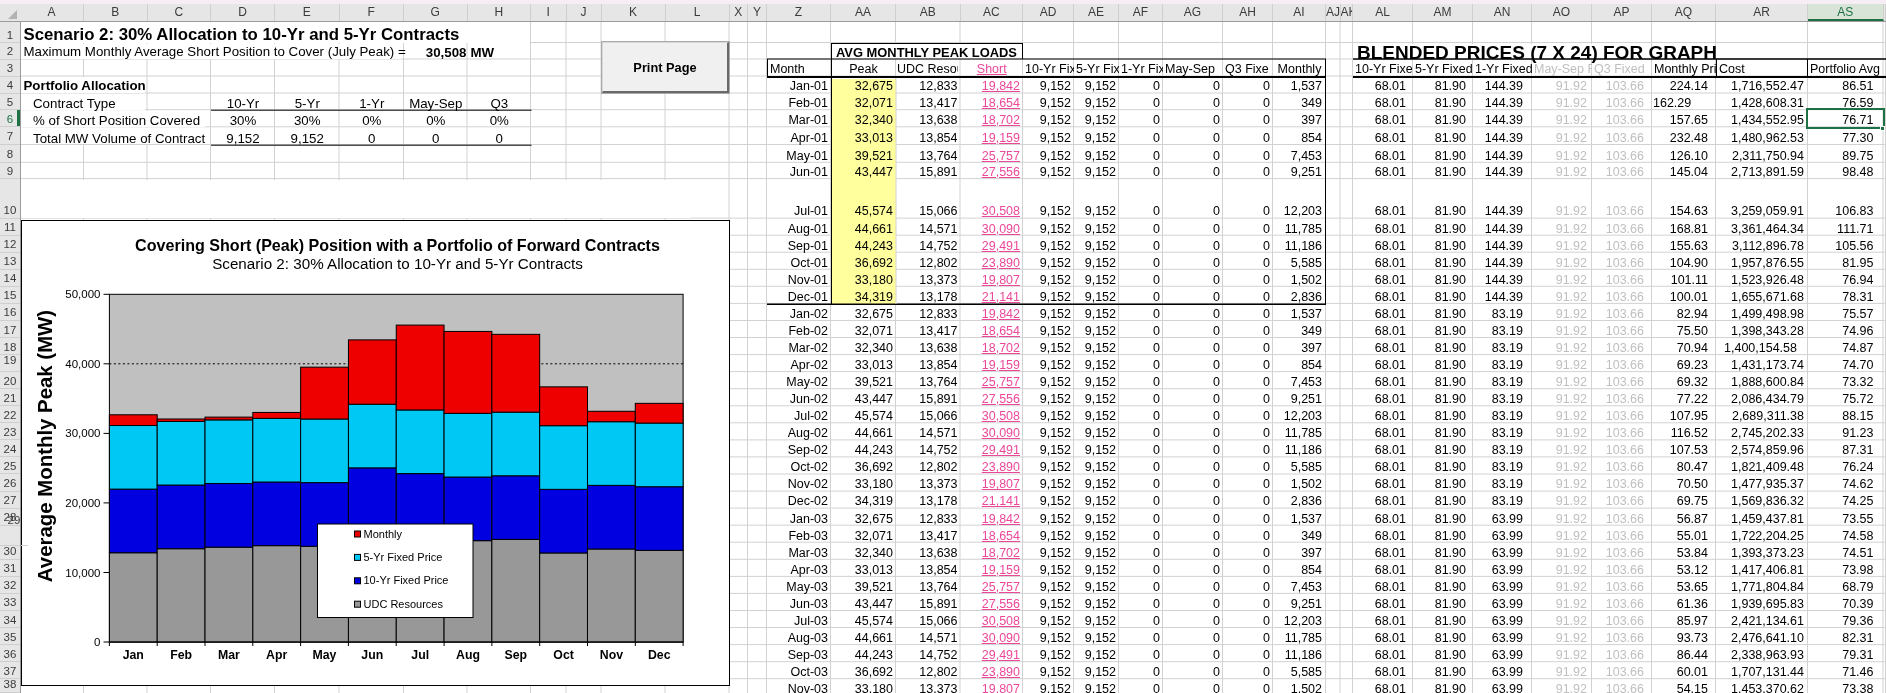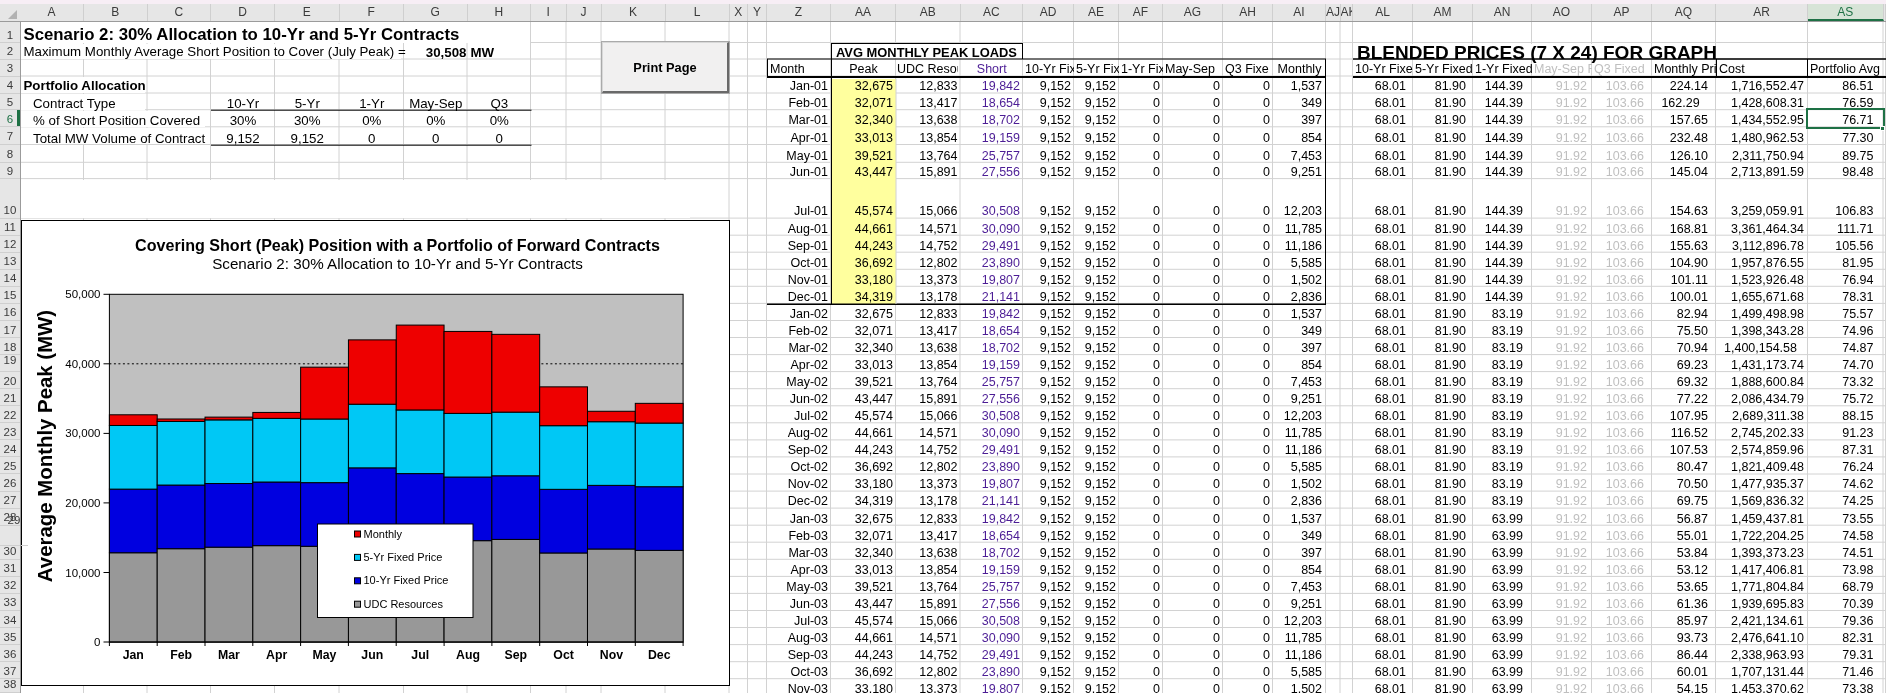--- a/index.html
+++ b/index.html
@@ -1,20 +1,20 @@
 <!DOCTYPE html>
 <html><head><meta charset="utf-8"><style>
 html,body{margin:0;padding:0;}
 #sheet{position:relative;width:1886px;height:693px;background:#fff;overflow:hidden;
  font-family:"Liberation Sans",sans-serif;}
 #sheet div{position:absolute;box-sizing:border-box;}
 .c{font-size:12.5px;line-height:15.5px;white-space:nowrap;color:#000;}
 .b{font-weight:bold;}
 .f13{font-size:13.3px;}
-.red{color:#4c1d95;}
+.red{color:#ec4899;text-decoration:underline;}
 .gy{color:#bfbfbf;}
 svg{position:absolute;}
 
 </style></head><body>
 <div id="sheet">
 <svg style="left:0;top:0;" width="1886" height="693" viewBox="0 0 1886 693">
       <g stroke="#d2d2d2" stroke-width="1">
         <line x1="83.5" y1="21" x2="83.5" y2="693"></line>
         <line x1="147" y1="21" x2="147" y2="693"></line>
         <line x1="210.5" y1="21" x2="210.5" y2="693"></line>
@@ -516,21 +516,21 @@
 <div class="c gy" style="left:1533px;top:79.3px;width:54px;text-align:right;">91.92</div>
 <div class="c gy" style="left:1593px;top:79.3px;width:51px;text-align:right;">103.66</div>
 <div class="c" style="left:1653px;top:79.3px;width:55px;text-align:right;">224.14</div>
 <div class="c" style="left:1717px;top:79.3px;width:87px;text-align:right;">1,716,552.47</div>
 <div class="c" style="left:1809px;top:79.3px;width:64.5px;text-align:right;">86.51</div>
 <div class="c" style="left:1354px;top:96px;width:52px;text-align:right;">68.01</div>
 <div class="c" style="left:1414px;top:96px;width:52px;text-align:right;">81.90</div>
 <div class="c" style="left:1474px;top:96px;width:49px;text-align:right;">144.39</div>
 <div class="c gy" style="left:1533px;top:96px;width:54px;text-align:right;">91.92</div>
 <div class="c gy" style="left:1593px;top:96px;width:51px;text-align:right;">103.66</div>
-<div class="c" style="left:1653px;top:96px;width:55px;text-align:center;">162.29</div>
+<div class="c" style="left:1653px;top:96px;width:55px;text-align:left;">162.29</div>
 <div class="c" style="left:1717px;top:96px;width:87px;text-align:right;">1,428,608.31</div>
 <div class="c" style="left:1809px;top:96px;width:64.5px;text-align:right;">76.59</div>
 <div class="c" style="left:1354px;top:113.1px;width:52px;text-align:right;">68.01</div>
 <div class="c" style="left:1414px;top:113.1px;width:52px;text-align:right;">81.90</div>
 <div class="c" style="left:1474px;top:113.1px;width:49px;text-align:right;">144.39</div>
 <div class="c gy" style="left:1533px;top:113.1px;width:54px;text-align:right;">91.92</div>
 <div class="c gy" style="left:1593px;top:113.1px;width:51px;text-align:right;">103.66</div>
 <div class="c" style="left:1653px;top:113.1px;width:55px;text-align:right;">157.65</div>
 <div class="c" style="left:1717px;top:113.1px;width:87px;text-align:right;">1,434,552.95</div>
 <div class="c" style="left:1809px;top:113.1px;width:64.5px;text-align:right;">76.71</div>

